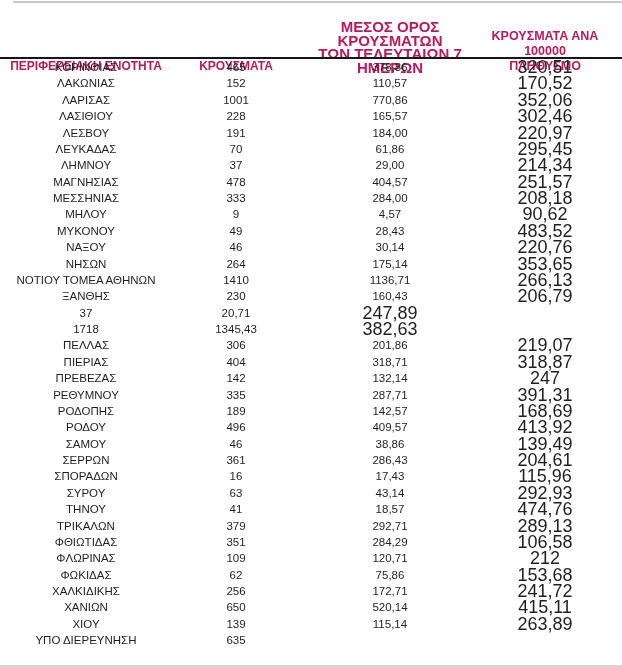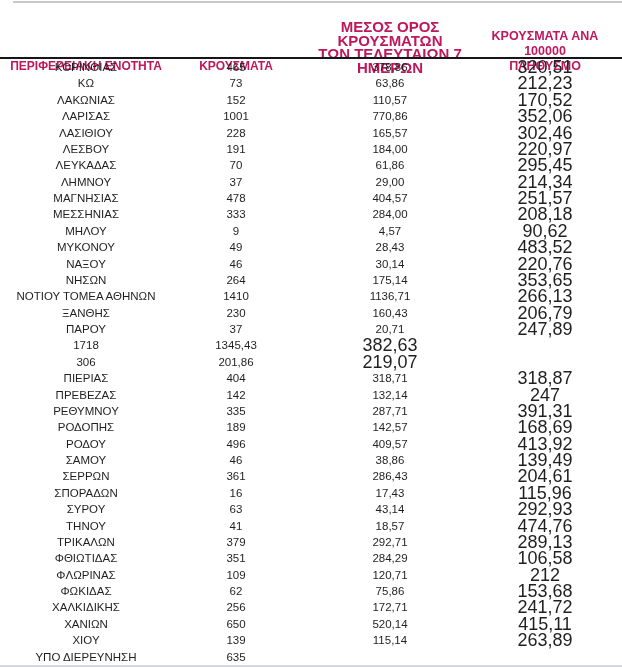--- a/index.html
+++ b/index.html
@@ -122,26 +122,20 @@
     <div class="header-rule"></div>
 
     <div class="tbody" id="tbody">
         <div class="tr">
           <div class="td c1">ΚΟΡΙΝΘΙΑΣ</div>
           <div class="td c2">465</div>
           <div class="td c3">378,86</div>
           <div class="td c4">320,51</div>
         </div>
         <div class="tr">
-          <div class="td c1">ΚΩ</div>
-          <div class="td c2">73</div>
-          <div class="td c3">63,86</div>
-          <div class="td c4">212,23</div>
-        </div>
-        <div class="tr">
           <div class="td c1">ΛΑΚΩΝΙΑΣ</div>
           <div class="td c2">152</div>
           <div class="td c3">110,57</div>
           <div class="td c4">170,52</div>
         </div>
         <div class="tr">
           <div class="td c1">ΛΑΡΙΣΑΣ</div>
           <div class="td c2">1001</div>
           <div class="td c3">770,86</div>
           <div class="td c4">352,06</div>
@@ -212,31 +206,31 @@
           <div class="td c3">1136,71</div>
           <div class="td c4">266,13</div>
         </div>
         <div class="tr">
           <div class="td c1">ΞΑΝΘΗΣ</div>
           <div class="td c2">230</div>
           <div class="td c3">160,43</div>
           <div class="td c4">206,79</div>
         </div>
         <div class="tr">
-          <div class="td c1">ΠΑΡΟΥ</div>
           <div class="td c2">37</div>
           <div class="td c3">20,71</div>
           <div class="td c4">247,89</div>
         </div>
         <div class="tr">
           <div class="td c2">1718</div>
           <div class="td c3">1345,43</div>
           <div class="td c4">382,63</div>
         </div>
         <div class="tr">
+          <div class="td c1">ΠΕΛΛΑΣ</div>
           <div class="td c2">306</div>
           <div class="td c3">201,86</div>
           <div class="td c4">219,07</div>
         </div>
         <div class="tr">
           <div class="td c1">ΠΙΕΡΙΑΣ</div>
           <div class="td c2">404</div>
           <div class="td c3">318,71</div>
           <div class="td c4">318,87</div>
         </div>

